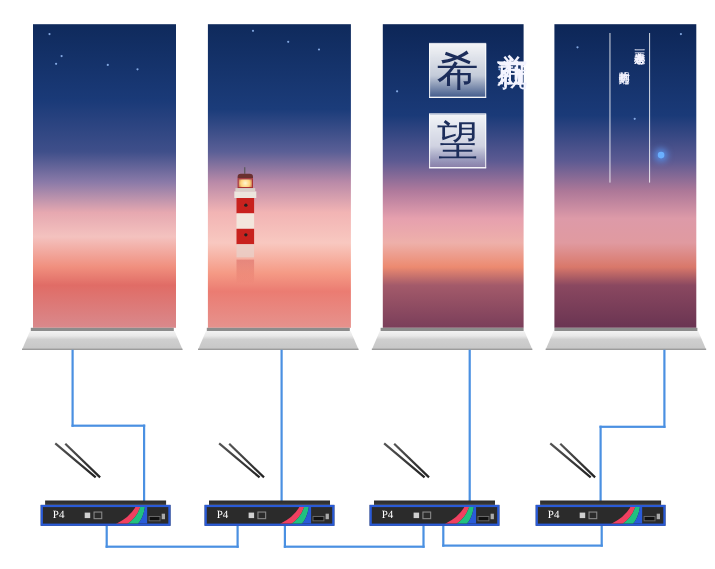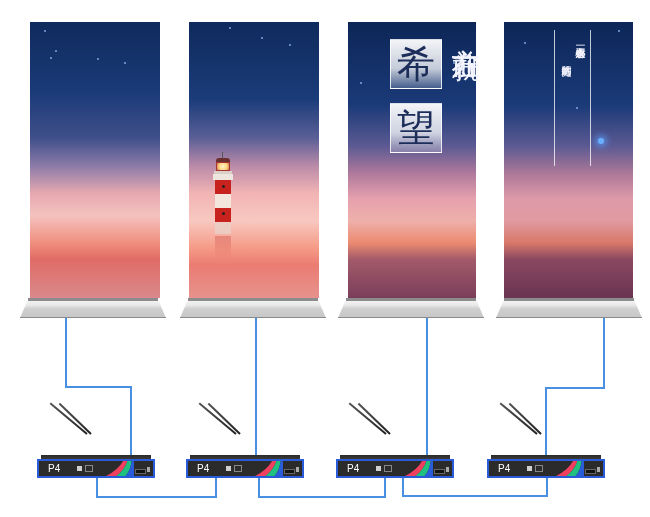--- a/index.html
+++ b/index.html
@@ -11,21 +11,21 @@
   .sky-d { background: linear-gradient(180deg, #0d2657 0%, #1a3a78 30%, #5c5a92 45%, #ad7898 55%, #dd9aa8 64%, #e09aa0 72%, #d9786a 80%, #8a4860 86%, #6a3452 100%); }
   .star { position:absolute; width:2px; height:2px; background:#9ec4ff; border-radius:50%; opacity:.8; }
   .base { position:absolute; top:298px; width:146px; height:20px; }
   .base .top { position:absolute; left:8px; right:8px; top:0; height:3px; background:#8c8c8c; }
   .base .shape { position:absolute; left:0; right:0; top:3px; height:17px; background:linear-gradient(180deg,#f2f2f2 0%,#e8e8e8 25%,#cfcfcf 45%,#c6c6c6 100%); clip-path: polygon(5% 0, 95% 0, 100% 100%, 0 100%); }
   .base .edge { position:absolute; left:0; right:0; bottom:0; height:1px; background:#8a8a8a; }
   .wire { position:absolute; background:#4a90e2; }
   .device { position:absolute; top:455px; width:118px; height:24px; }
   .device .lid { position:absolute; left:4px; right:4px; top:0; height:4px; background:linear-gradient(180deg,#2a2a2a,#3a3a3a); }
   .device .body { position:absolute; left:0; right:0; top:4px; height:19px; background:#2b2b2b; border:2px solid #2a5bd8; box-sizing:border-box; overflow:hidden; }
-  .device .label { position:absolute; left:9px; top:2px; color:#ffffff; font-size:10px; font-family:Liberation Sans, sans-serif; }
+  .device .label { position:absolute; left:9px; top:2px; color:#ffffff; font-size:10px; font-family:Liberation Serif, serif; }
   .device .port { position:absolute; left:38px; top:5px; width:5px; height:5px; background:#d0d0d0; }
   .device .leds { position:absolute; left:46px; top:4px; width:8px; height:7px; border:1px solid #888; box-sizing:border-box; }
   .device .stripes { position:absolute; left:55px; top:-2px; width:40px; height:22px; }
   .device .slot { position:absolute; left:96px; top:8px; width:9px; height:3px; background:#111; border:1px solid #666; }
   .device .btn { position:absolute; left:108px; top:6px; width:3px; height:5px; background:#aaa; }
   .antenna { position:absolute; height:2px; background:linear-gradient(90deg,#555,#222); transform-origin: right center; }
   .title-box { position:absolute; border:1px solid rgba(255,255,255,.8); background:linear-gradient(180deg, rgba(255,255,255,.95) 0%, rgba(255,255,255,.75) 60%, rgba(255,255,255,.2) 100%); color:#1c2d5a; font-family:"DejaVu Serif", serif; font-size:38px; text-align:center; line-height:48px; }
   .vtext { position:absolute; color:#f4f4ff; font-family:"DejaVu Serif", serif; writing-mode:vertical-rl; }
   .vline { position:absolute; width:1px; background:rgba(255,255,255,.75); }
 </style>

